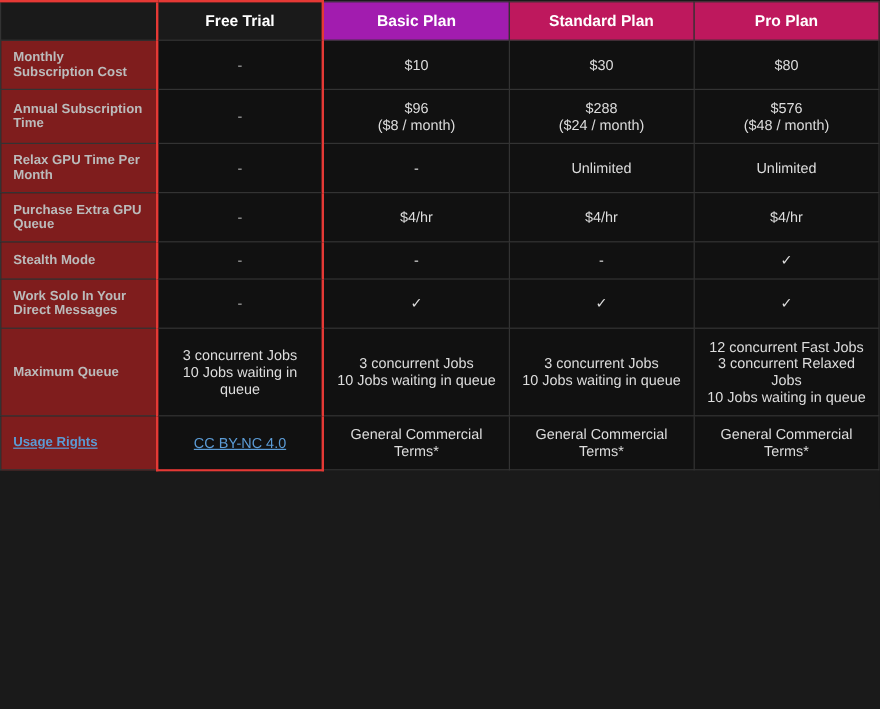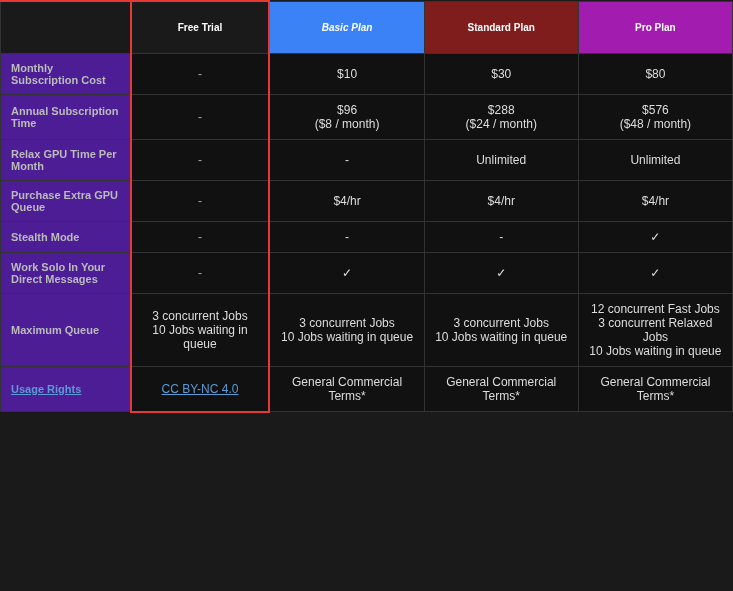--- a/index.html
+++ b/index.html
@@ -25,52 +25,51 @@
     }
     td:first-child {
       text-align: left;
       background: #1a1a1a;
       font-weight: bold;
       color: #ccc;
       width: 130px;
     }
     thead th {
       font-weight: bold;
-      font-size: 10px;
-      padding: 20px 10px;
+      font-size: 13px;
+      padding: 8px 10px;
       color: #fff;
     }
     thead th:first-child {
       background: #1a1a1a;
     }
     thead th.col-free {
       background: #1a1a1a;
       color: #fff;
     }
     thead th.col-basic {
-      background: #3b82f6;
+      background: #a21caf;
       color: #fff;
-      font-style: italic;
     }
     thead th.col-standard {
-      background: #7f1d1d;
+      background: #be185d;
       color: #fff;
     }
     thead th.col-pro {
-      background: #a21caf;
+      background: #be185d;
       color: #fff;
       text-align: center;
     }
     tbody td {
       background: #111;
       color: #ddd;
       font-size: 12px;
     }
     tbody td:first-child {
-      background: #4c1d95;
+      background: #7f1d1d;
       color: #bbb;
       font-size: 11px;
       font-weight: bold;
     }
     
     .col-free-outline {
       border-left: 2px solid #e53935 !important;
       border-right: 2px solid #e53935 !important;
     }
     .col-free-top {

